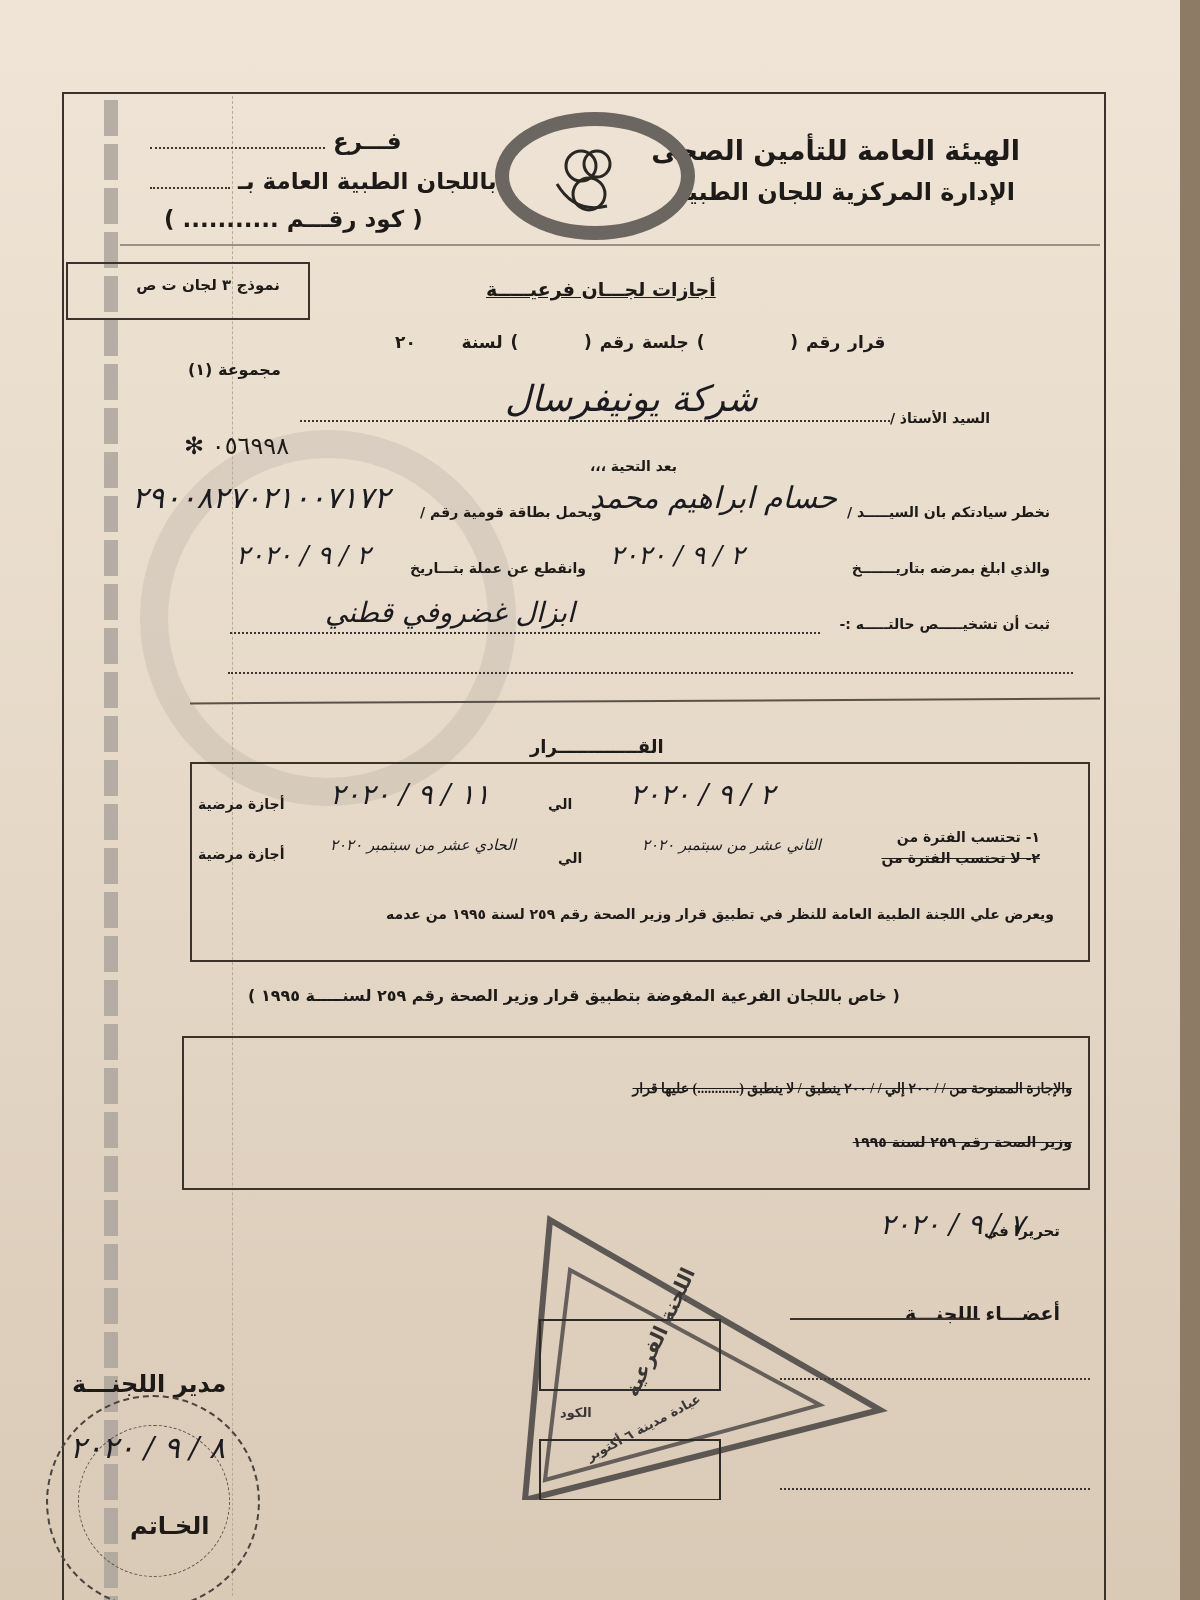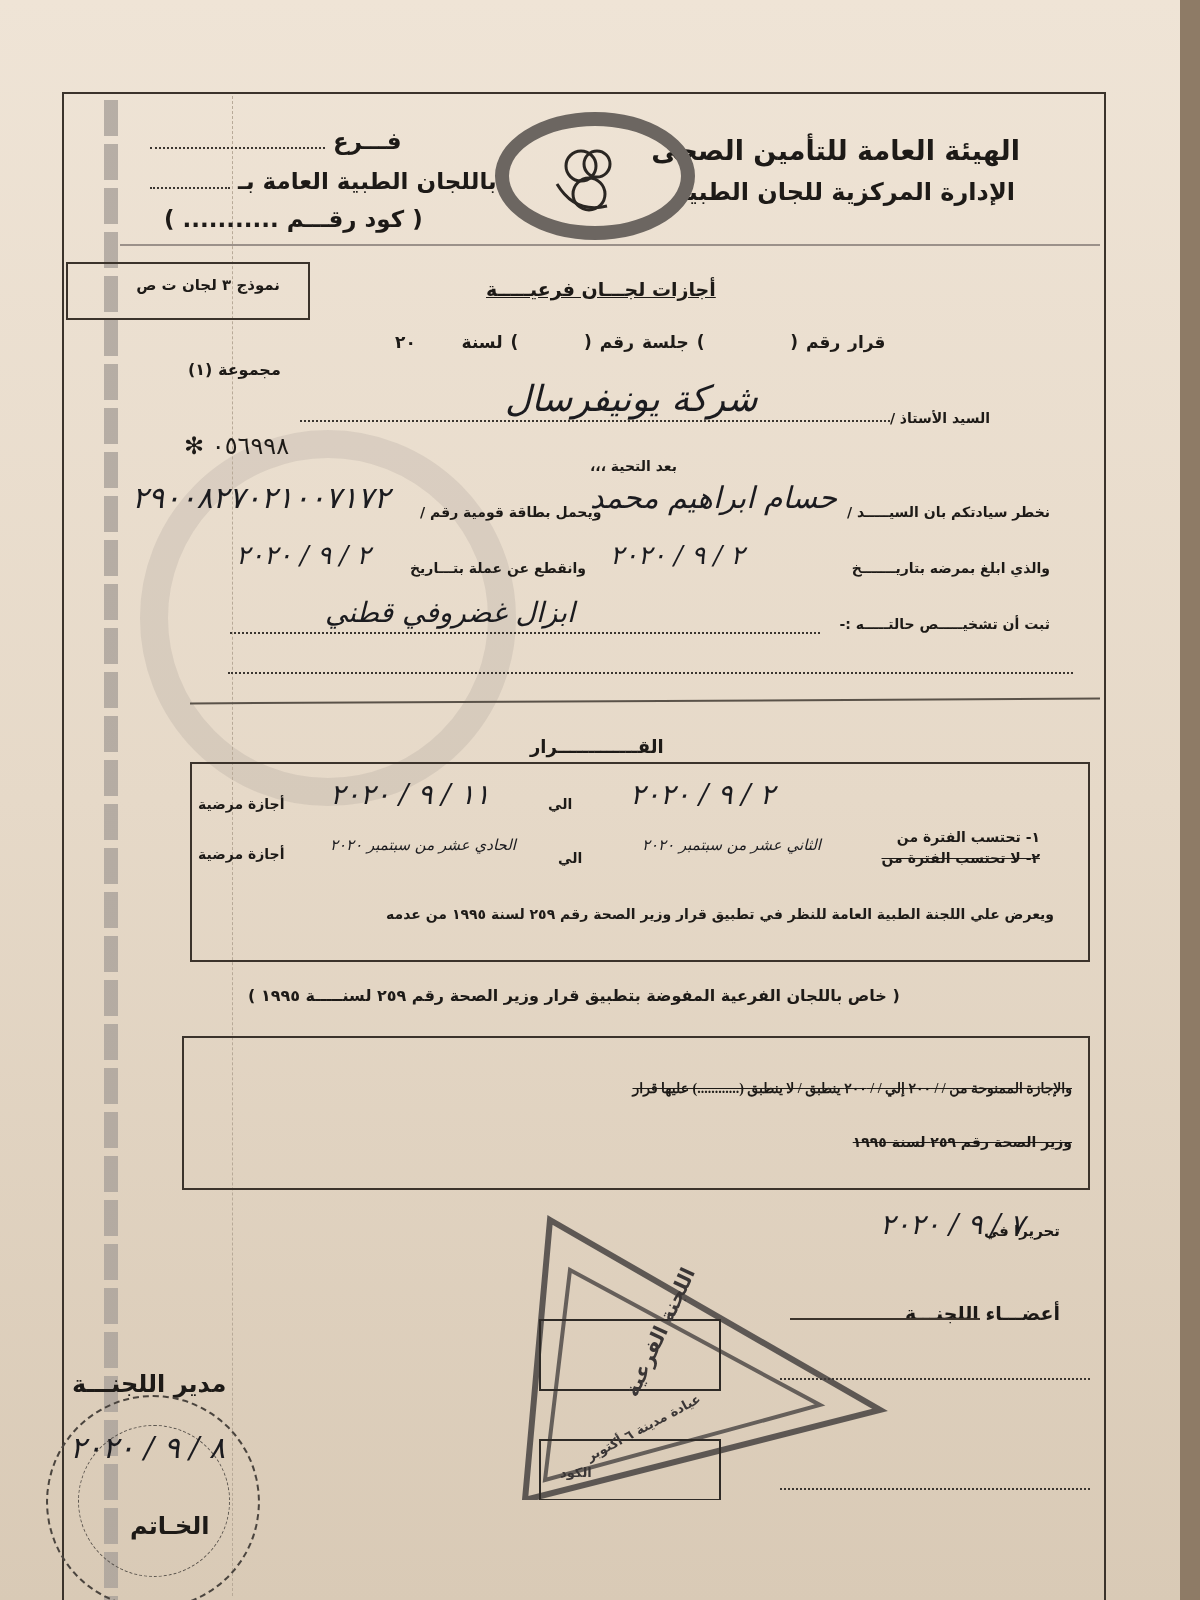--- a/index.html
+++ b/index.html
@@ -123,20 +123,20 @@
   <div class="dots" style="position:absolute;left:780px;top:1488px;width:310px;"></div>
 
   <svg class="stamp-tri" viewBox="0 0 380 300">
     <polygon points="30,20 360,210 5,300" fill="none" stroke="#3d3a3a" stroke-width="6" opacity=".8"></polygon>
     <polygon points="50,70 300,205 25,280" fill="none" stroke="#3d3a3a" stroke-width="4" opacity=".75"></polygon>
     <rect x="20" y="120" width="180" height="70" fill="none" stroke="#2e2a26" stroke-width="2"></rect>
     <rect x="20" y="240" width="180" height="60" fill="none" stroke="#2e2a26" stroke-width="2"></rect>
   </svg>
   <div class="ar" style="left:590px;top:1320px;font-size:20px;color:#3a3636;transform:rotate(-65deg);">اللجنة الفرعية</div>
   <div class="ar" style="left:580px;top:1420px;font-size:13px;color:#3a3636;transform:rotate(-28deg);">عيادة مدينة ٦ أكتوبر</div>
-  <div class="ar" style="left:560px;top:1465px;font-size:13px;color:#3a3636;">الكود</div>
+  <div class="ar" style="left:560px;top:1405px;font-size:13px;color:#3a3636;">الكود</div>
 
   <div class="ar" style="left:72px;top:1370px;font-size:24px;">مدير اللجنـــة</div>
   <div class="seal"></div>
   <div class="seal2"></div>
   <div class="ar hw" style="left:70px;top:1430px;font-size:30px;">٨ / ٩ / ٢٠٢٠</div>
   <div class="ar" style="left:130px;top:1512px;font-size:24px;">الخـاتم</div>
 </div>
 
 </body></html>

